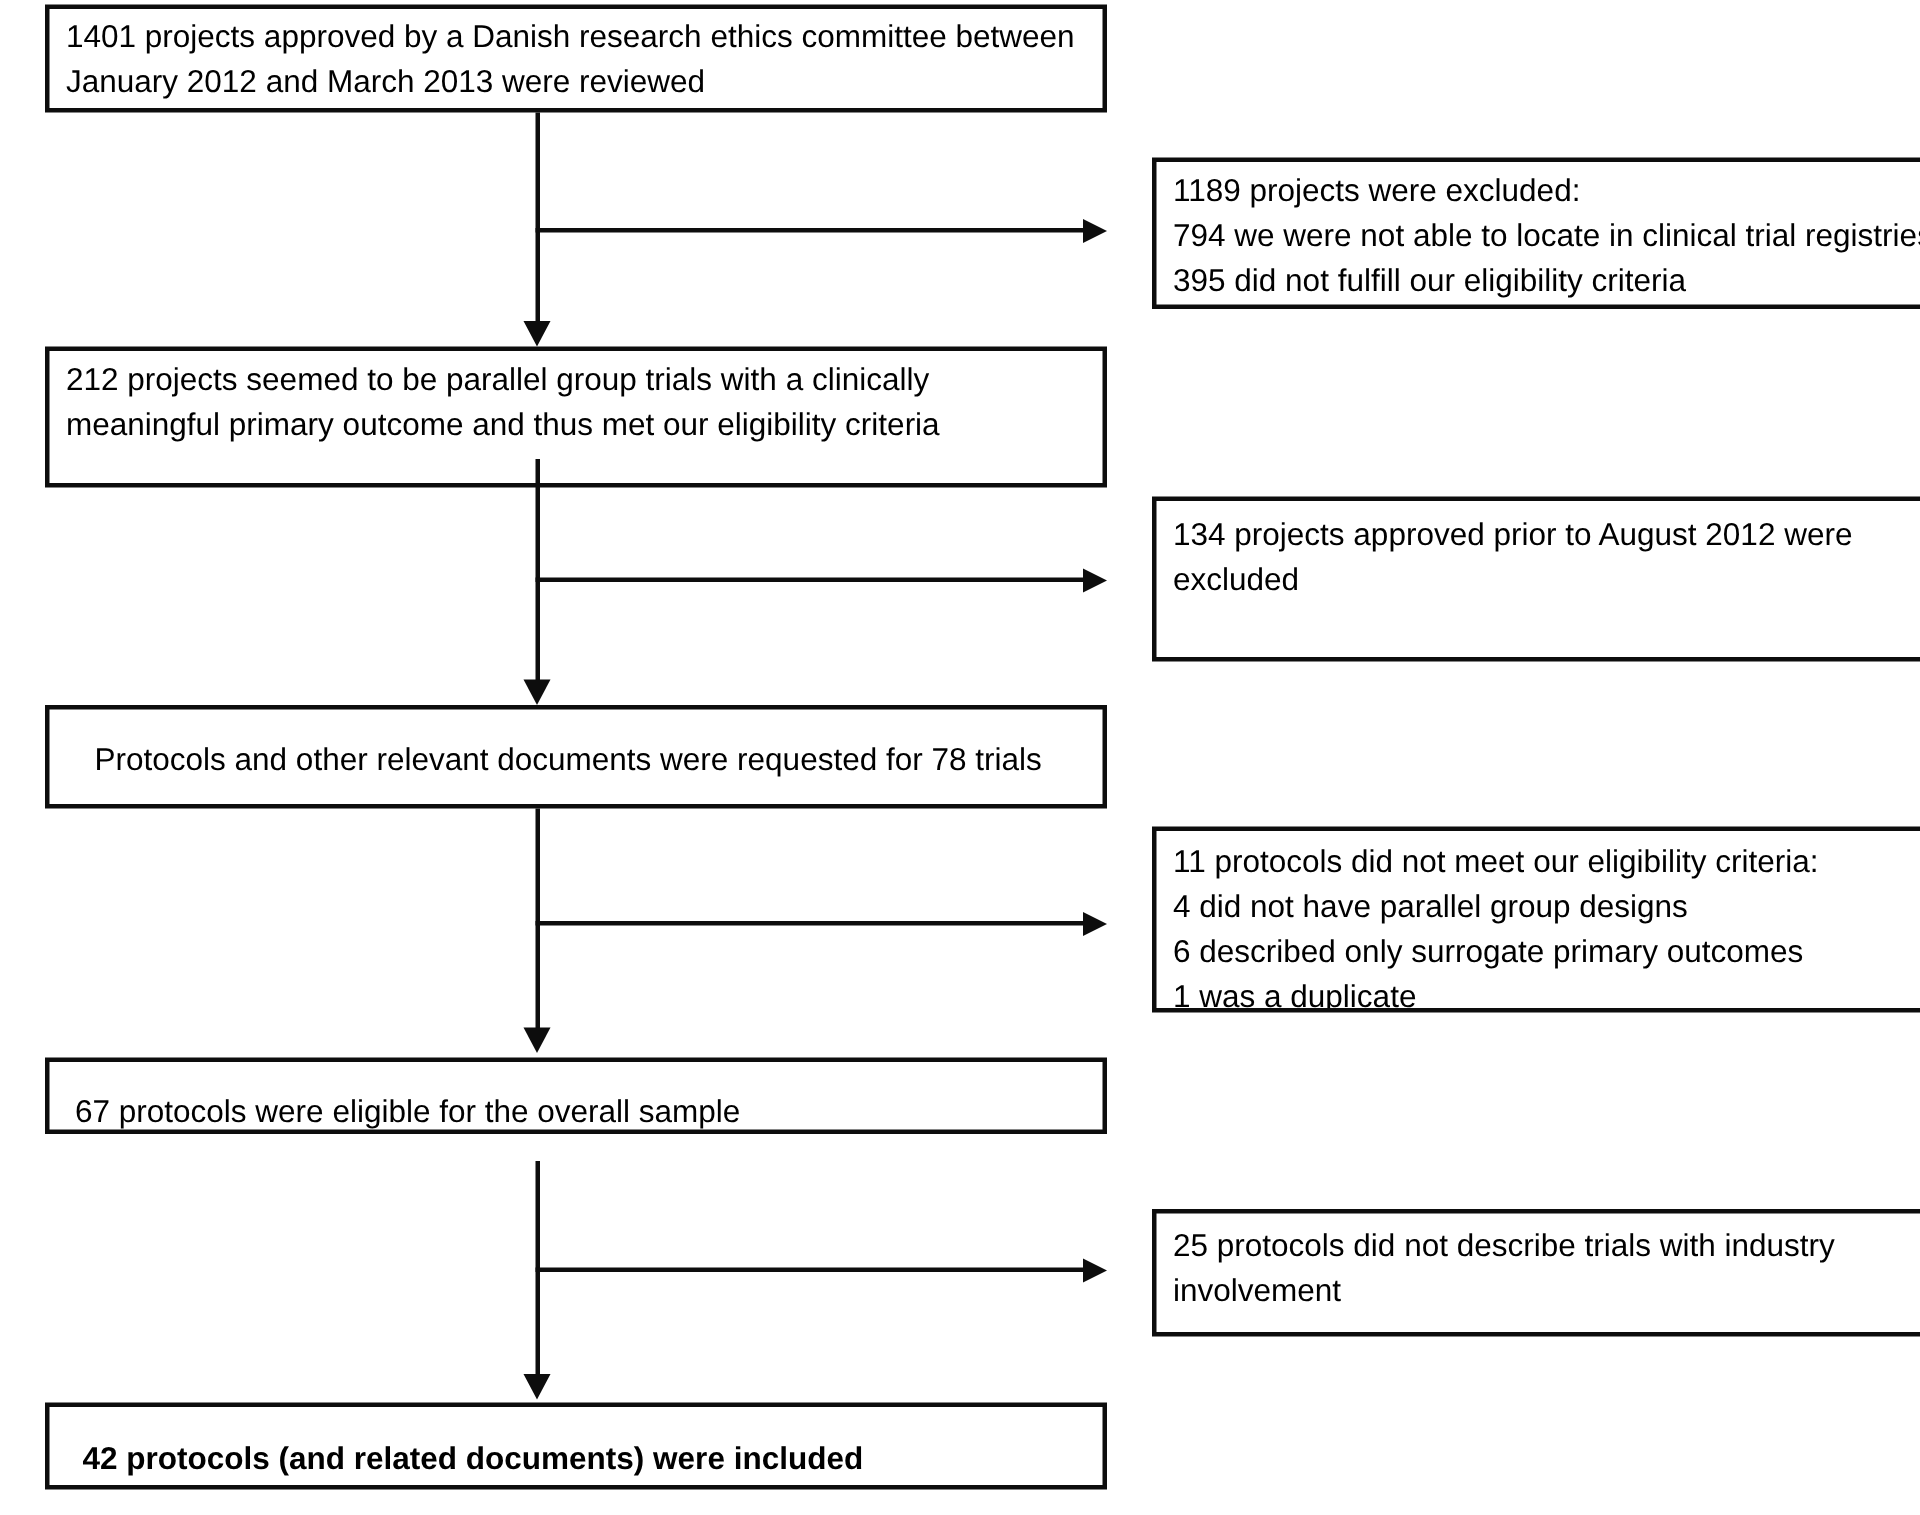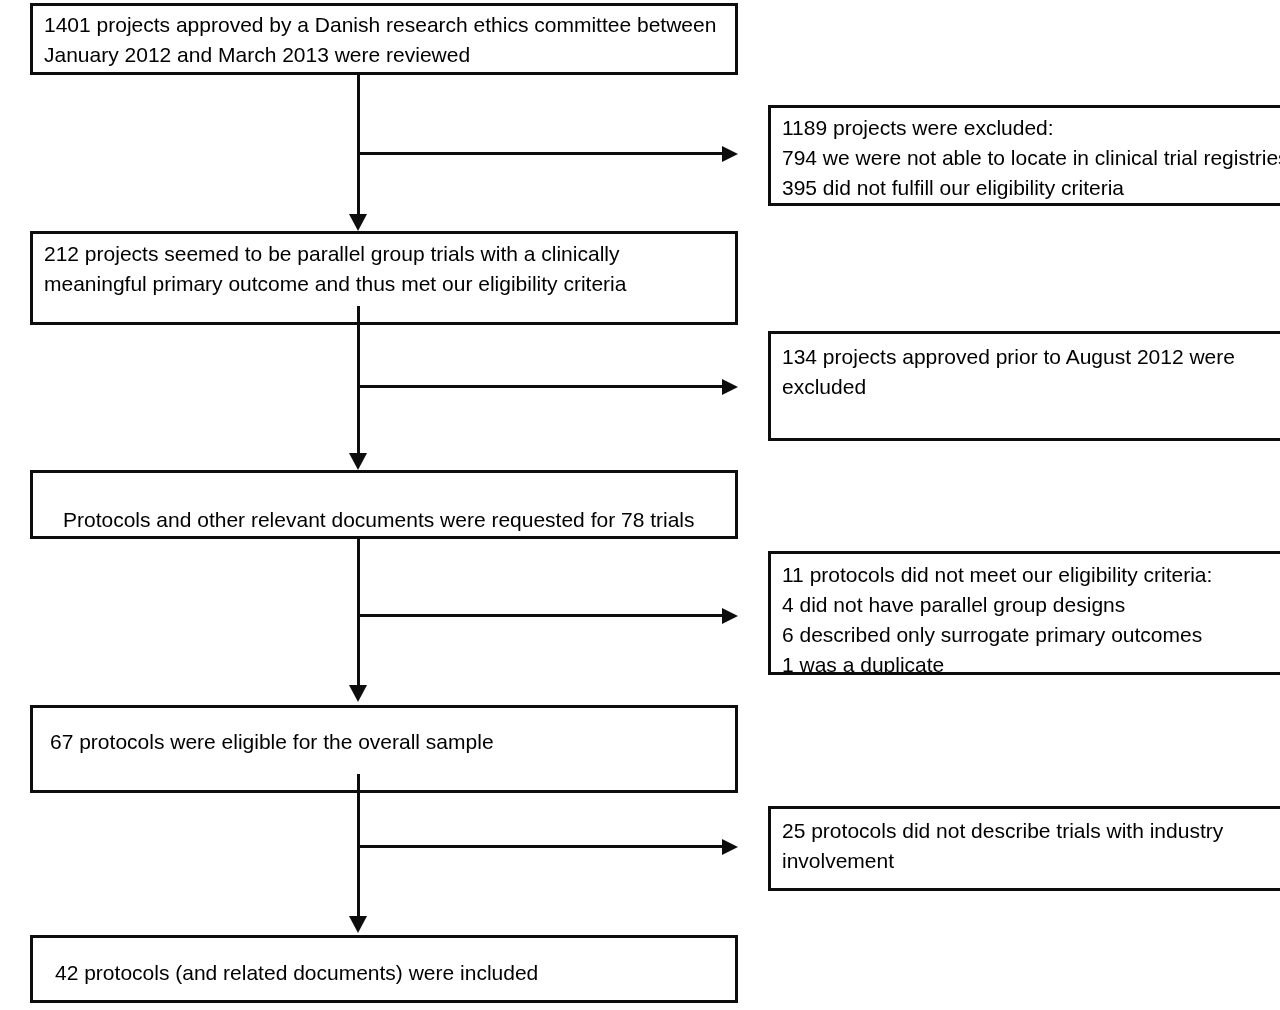--- a/index.html
+++ b/index.html
@@ -87,28 +87,28 @@
 
   <div class="box box-left" style="top:3px; height:72px;">
     <div class="box-inner" style="top:4px; padding-left:11px; padding-right:10px;">1401 projects approved by a Danish research ethics committee between January 2012 and March 2013 were reviewed</div>
   </div>
 
   <div class="box box-left" style="top:231px; height:94px;">
     <div class="box-inner" style="top:5px; padding-left:11px; padding-right:10px;">212 projects seemed to be parallel group trials with a clinically meaningful primary outcome and thus met our eligibility criteria</div>
   </div>
 
   <div class="box box-left" style="top:470px; height:69px;">
-    <div class="box-inner" style="top:32px; padding-left:30px; padding-right:10px;">Protocols and other relevant documents were requested for 78 trials</div>
+    <div class="box-inner" style="top:19px; padding-left:30px; padding-right:10px;">Protocols and other relevant documents were requested for 78 trials</div>
   </div>
 
-  <div class="box box-left" style="top:705px; height:88px;">
+  <div class="box box-left" style="top:705px; height:51px;">
     <div class="box-inner" style="top:19px; padding-left:17px; padding-right:10px;">67 protocols were eligible for the overall sample</div>
   </div>
 
-  <div class="box box-left" style="top:935px; height:68px;">
+  <div class="box box-left" style="top:935px; height:58px;font-weight:bold;">
     <div class="box-inner" style="top:20px; padding-left:22px; padding-right:10px;">42 protocols (and related documents) were included</div>
   </div>
 
   <div class="box box-right" style="top:105px; height:101px;">
     <div class="box-inner" style="top:5px; padding-left:11px; padding-right:8px;">1189 projects were excluded:
 794 we were not able to locate in clinical trial registries
 395 did not fulfill our eligibility criteria</div>
   </div>
 
   <div class="box box-right" style="top:331px; height:110px;">

